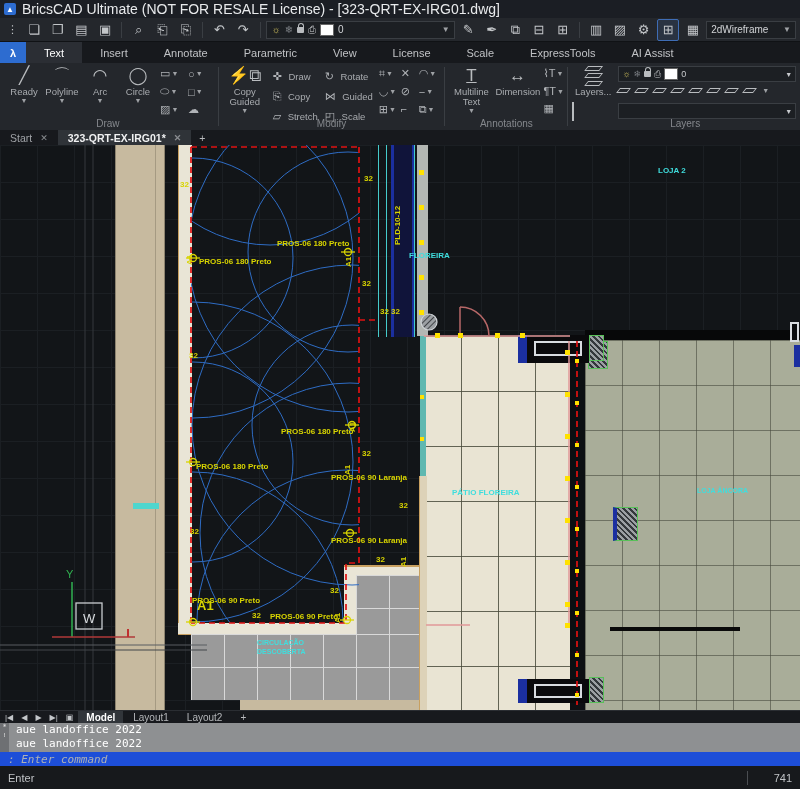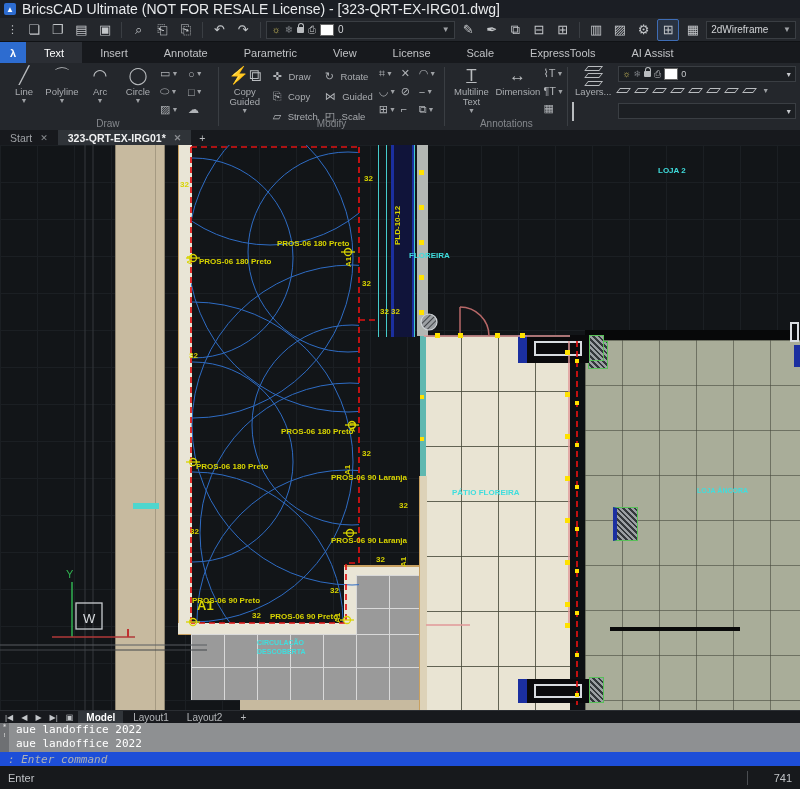--- a/index.html
+++ b/index.html
@@ -132,21 +132,21 @@
     <span class="rtab">Scale</span>
     <span class="rtab">ExpressTools</span>
     <span class="rtab">AI Assist</span>
   </div>
 
   <div id="ribbon" class="abs">
 
     <div class="panel" style="width:216px">
       <div class="bigbtn" style="left:6px;top:2px">
         <div class="ic">╱</div>
-        <div class="bl">Line</div>
+        <div class="bl">Ready</div>
           <div class="dchev">▼</div>
       </div>
       <div class="bigbtn" style="left:44px;top:2px">
         <div class="ic">⌒</div>
         <div class="bl">Polyline</div>
           <div class="dchev">▼</div>
       </div>
       <div class="bigbtn" style="left:82px;top:2px">
         <div class="ic">◠</div>
         <div class="bl">Arc</div>
@@ -286,20 +286,21 @@
         <span class="plate s"></span>
         <span class="plate s"></span>
         <span class="plate s"></span>
         <span class="plate s"></span>
         <span class="dchev">▼</span>
       </div>
       <div class="abs" style="left:2px;top:40px"><span class="plate s"></span></div>
       <div class="rcombo" style="left:48px;top:40px;width:178px">
         <span class="chev" style="margin-left:auto;font-size:7px">▼</span>
       </div>
+      <div class="plabel">Layers</div>
     </div>
   </div>
 
   <div id="doctabs" class="abs">
     <div class="dtab">
       <span>Start</span>
         <span class="x">✕</span>
     </div>
     <div class="dtab active">
       <span>323-QRT-EX-IRG01*</span>

